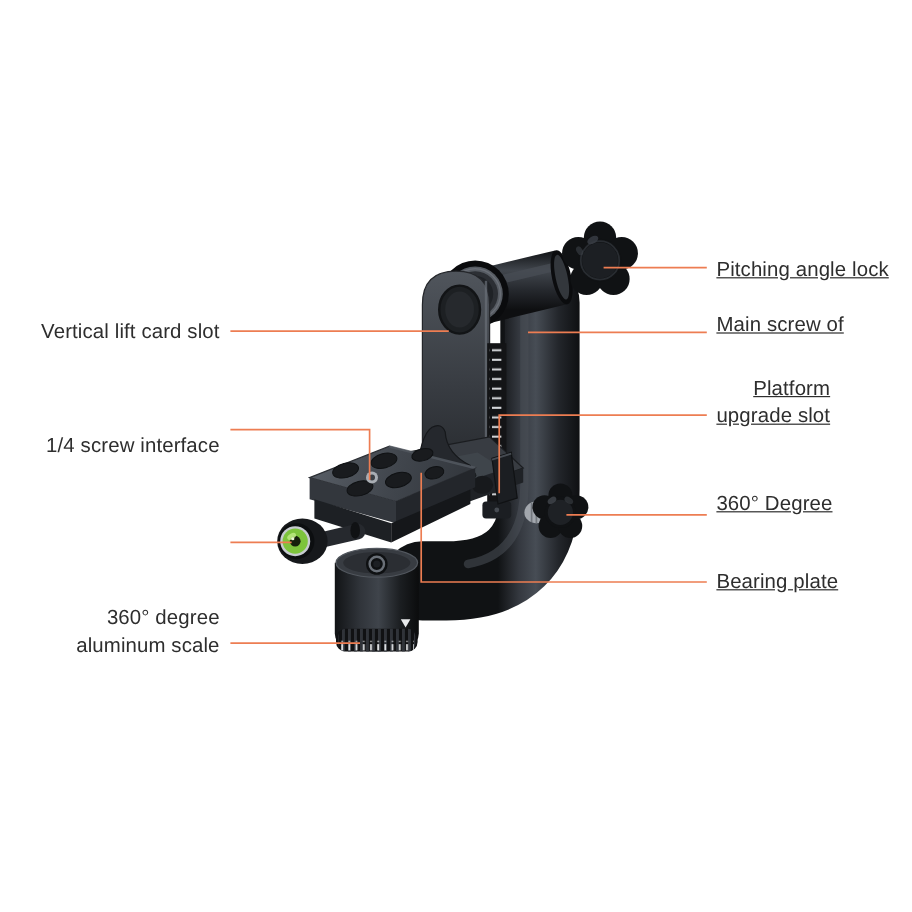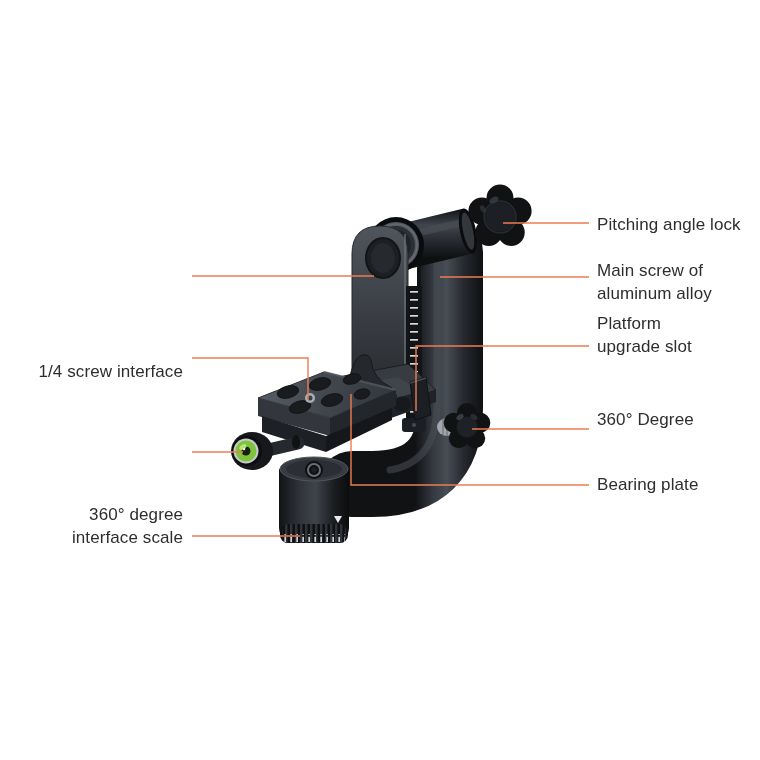--- a/index.html
+++ b/index.html
@@ -2,21 +2,21 @@
 <html><head>
 <meta charset="utf-8">
 <style>
   html,body{margin:0;padding:0;}
   body{background:#ffffff;font-family:"Liberation Sans",sans-serif;}
   .stage{position:relative;width:760px;height:760px;background:#ffffff;overflow:hidden;}
   .fig{position:absolute;left:0;top:0;width:760px;height:760px;}
   .lbl{position:absolute;font-size:17px;line-height:23px;color:#2e2e2e;white-space:nowrap;letter-spacing:.1px;}
   .lbl .ln{display:block;}
   .lbl.left{right:577px;text-align:right;}
-  .lbl.right{left:597px;text-align:left;}
+  .lbl.right{left:597px;text-align:right;text-decoration:underline;}
 </style>
 </head>
 <body>
 
 <div class="stage">
 
   <svg class="fig" viewBox="0 0 760 760" aria-hidden="true">
     <defs>
       <linearGradient id="gTube" gradientUnits="userSpaceOnUse" x1="415" y1="0" x2="485" y2="0">
         <stop offset="0" stop-color="#101214"></stop>
@@ -193,34 +193,36 @@
       <polyline points="192,452 243,452"></polyline>
       <polyline points="192,536 300,536"></polyline>
       <polyline points="503,223 589,223"></polyline>
       <polyline points="440,277 589,277"></polyline>
       <polyline points="589,346 416,346 416,411"></polyline>
       <polyline points="472,429 589,429"></polyline>
       <polyline points="589,485 351,485 351,394"></polyline>
     </g>
   </svg>
 
+  <div class="lbl left" style="top:265px">
+    <span class="ln">Vertical lift card slot</span>
+  </div>
   <div class="lbl left" style="top:360px">
     <span class="ln">1/4 screw interface</span>
   </div>
   <div class="lbl left" style="top:503px">
     <span class="ln">360° degree</span>
-    <span class="ln">interface scale</span>
+    <span class="ln">aluminum scale</span>
   </div>
 
   <div class="lbl right" style="top:213px">
     <span class="ln">Pitching angle lock</span>
   </div>
   <div class="lbl right" style="top:259px">
     <span class="ln">Main screw of</span>
-    <span class="ln">aluminum alloy</span>
   </div>
   <div class="lbl right" style="top:312px">
     <span class="ln">Platform</span>
     <span class="ln">upgrade slot</span>
   </div>
   <div class="lbl right" style="top:408px">
     <span class="ln">360° Degree</span>
   </div>
   <div class="lbl right" style="top:473px">
     <span class="ln">Bearing plate</span>

